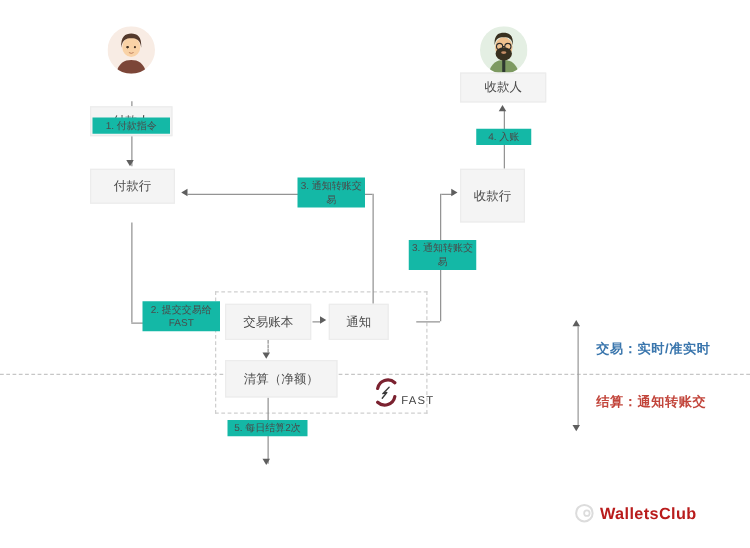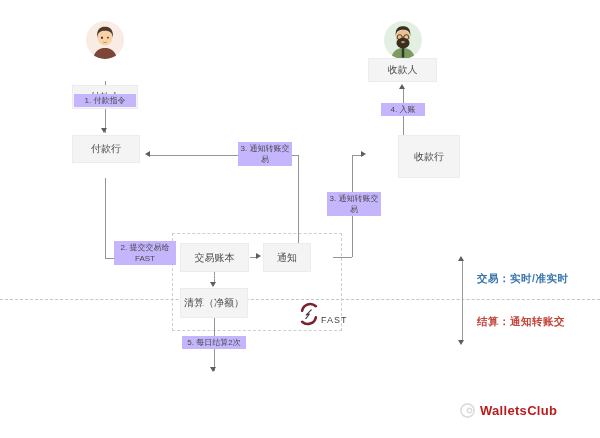--- a/index.html
+++ b/index.html
@@ -16,21 +16,21 @@
   .vdash{position:absolute;width:0;border-left:1px dashed #949494;z-index:1;}
 
   
   .ah{position:absolute;width:0;height:0;z-index:2;}
   .ah-down{border-left:3.5px solid transparent;border-right:3.5px solid transparent;border-top:5px solid #5e5e5e;}
   .ah-up{border-left:3.5px solid transparent;border-right:3.5px solid transparent;border-bottom:5px solid #5e5e5e;}
   .ah-left{border-top:3.5px solid transparent;border-bottom:3.5px solid transparent;border-right:5px solid #5e5e5e;}
   .ah-right{border-top:3.5px solid transparent;border-bottom:3.5px solid transparent;border-left:5px solid #5e5e5e;}
 
   
-  .elabel{position:absolute;background:#c4b5fd;color:#4a4a4a;font-size:8px;line-height:11px;
+  .elabel{position:absolute;background:#14b8a6;color:#4a4a4a;font-size:8px;line-height:11px;
           text-align:center;z-index:3;padding:1px 0;}
 
   
   .dashed-box{position:absolute;left:172px;top:233px;width:170px;height:98px;
               border:1px dashed #cfcfcf;box-sizing:border-box;z-index:1;background:transparent;}
 
   
   .divider{position:absolute;left:0;top:299px;width:600px;height:0;border-top:1px dashed #c6c6c6;z-index:0;}
 
   
@@ -111,21 +111,21 @@
   <div class="hl" style="left:250px;top:257px;width:7px;"></div>
   <div class="ah ah-right" style="left:256px;top:253px;"></div>
 
   <div class="node" style="left:263px;top:243px;width:48px;height:29px;">
     <span>通知</span>
   </div>
 
   <div class="vdash" style="left:214px;top:272px;height:10px;"></div>
   <div class="ah ah-down" style="left:210px;top:282px;"></div>
 
-  <div class="node" style="left:180px;top:288px;width:68px;height:30px;">
+  <div class="node" style="left:180px;top:288px;width:90px;height:30px;">
     <span>清算（净额）</span>
   </div>
 
   <div class="fast-logo">
     <svg width="22" height="24" viewBox="0 0 24 24">
       <path d="M19.5,3.5 A 9 9 0 0 0 4.5,8.5" fill="none" stroke="#7b2230" stroke-width="2.8" stroke-linecap="round"></path>
       <path d="M4.5,20.5 A 9 9 0 0 0 19.5,15.5" fill="none" stroke="#7b2230" stroke-width="2.8" stroke-linecap="round"></path>
       <path d="M14.5,7.5 L9,13 L12.5,12 L8.5,17" fill="none" stroke="#3a3a3a" stroke-width="1.2" stroke-linecap="round" stroke-linejoin="round"></path>
     </svg>
     <span class="fast-text">FAST</span>
@@ -174,21 +174,21 @@
   </svg>
 
   <div class="node" style="left:368px;top:58px;width:69px;height:24px;">
     <span>收款人</span>
   </div>
 
   <div class="vl" style="left:403px;top:88px;height:47px;"></div>
   <div class="ah ah-up" style="left:399px;top:84px;"></div>
   <div class="elabel" style="left:381px;top:103px;width:44px;">4. 入账</div>
 
-  <div class="node" style="left:368px;top:135px;width:62px;height:43px;margin-left:30px;">
+  <div class="node" style="left:368px;top:135px;width:52px;height:43px;">
     <span>收款行</span>
   </div>
 
   <div class="legend-line"></div>
   <div class="ah ah-up" style="left:458px;top:256px;"></div>
   <div class="ah ah-down" style="left:458px;top:340px;"></div>
   <div class="legend-text legend-transaction">交易：实时/准实时</div>
   <div class="legend-text legend-settlement">结算：通知转账交</div>
 
   <div class="watermark">

